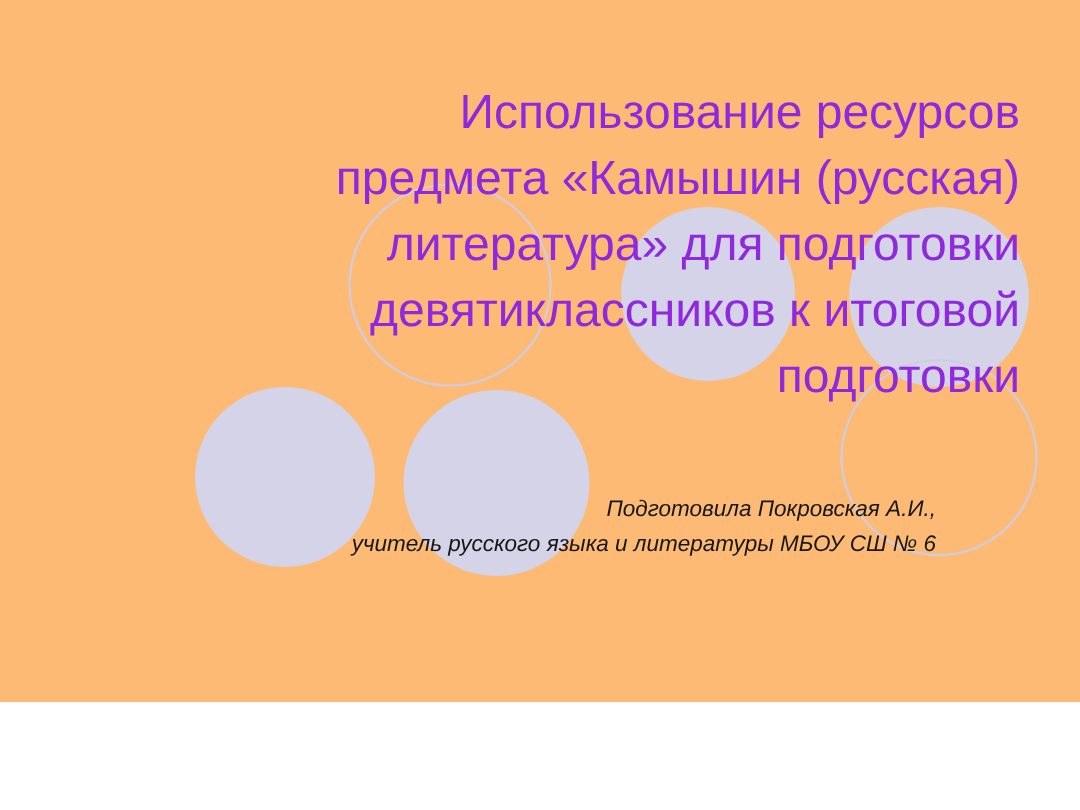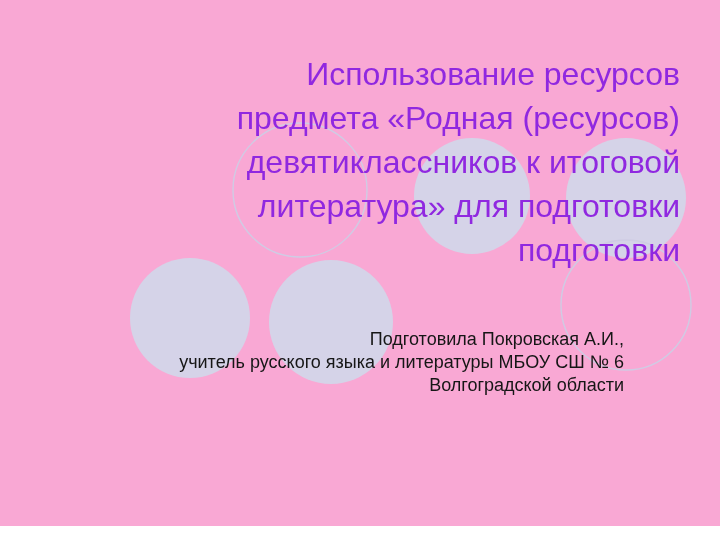--- a/index.html
+++ b/index.html
@@ -3,22 +3,22 @@
 <meta charset="utf-8">
 <style>
   html, body {
     margin: 0;
     padding: 0;
     background: #ffffff;
   }
   #slide {
     position: relative;
     width: 720px;
-    height: 526px;
-    background: #f9a8d4;
+    height: 468px;
+    background: #fdba74;
     overflow: hidden;
     font-family: "Liberation Sans", sans-serif;
   }
   #decor-layer {
     position: absolute;
     left: 0;
     top: 0;
     width: 720px;
     height: 540px;
     pointer-events: none;
@@ -47,50 +47,50 @@
   }
   #subtitle-block {
     position: absolute;
     left: 60px;
     top: 328px;
     width: 564px;
     text-align: right;
   }
   .subtitle-line {
     font-family: "Liberation Sans", sans-serif;
-    font-size: 18px;
+    font-size: 15px;
     line-height: 23px;
     color: #161616;
     white-space: nowrap;
+    font-style: italic;
   }
 </style>
 </head>
 <body>
 
 <div id="slide">
 
   <svg id="decor-layer" viewBox="0 0 720 540" width="720" height="540" xmlns="http://www.w3.org/2000/svg">
     <circle cx="472" cy="196" r="58" fill="#D5D3E8"></circle>
     <circle cx="626" cy="198" r="60" fill="#D5D3E8"></circle>
     <circle cx="190" cy="318" r="60" fill="#D5D3E8"></circle>
     <circle cx="331" cy="322" r="62" fill="#D5D3E8"></circle>
     <circle cx="300" cy="190" r="67" fill="none" stroke="#CFCCE4" stroke-width="1.4"></circle>
     <circle cx="626" cy="305" r="65" fill="none" stroke="#CFCCE4" stroke-width="1.4"></circle>
   </svg>
 
   <div class="text-layer">
 
     <div id="title-block">
       <div class="title-line">Использование ресурсов</div>
-      <div class="title-line">предмета «Родная (ресурсов)</div>
+      <div class="title-line">предмета «Камышин (русская)</div>
+      <div class="title-line">литература» для подготовки</div>
       <div class="title-line">девятиклассников к итоговой</div>
-      <div class="title-line">литература» для подготовки</div>
       <div class="title-line">подготовки</div>
     </div>
 
     <div id="subtitle-block">
       <div class="subtitle-line">Подготовила Покровская А.И.,</div>
       <div class="subtitle-line">учитель русского языка и литературы МБОУ СШ № 6</div>
-      <div class="subtitle-line">Волгоградской области</div>
     </div>
 
   </div>
 </div>
 
 </body></html>

